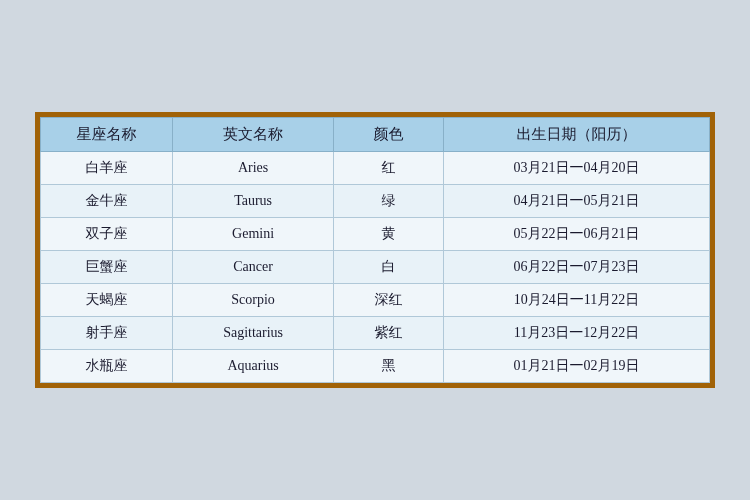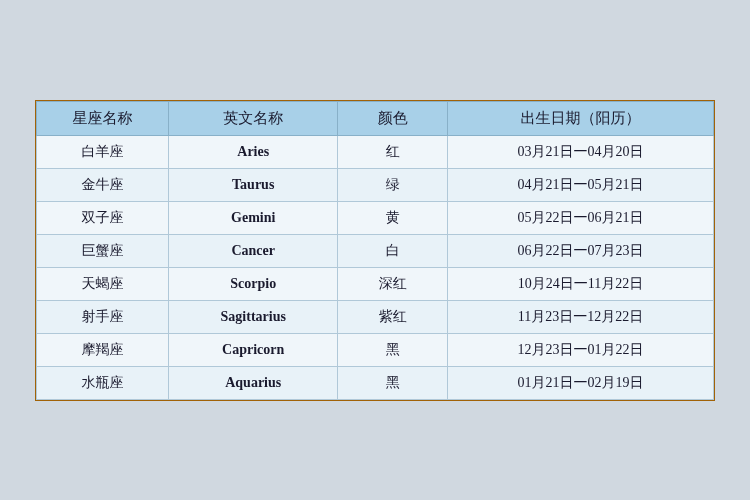--- a/index.html
+++ b/index.html
@@ -14,21 +14,21 @@
       background-color: #d0d8e0;
       display: flex;
       align-items: center;
       justify-content: center;
       font-family: "SimSun", "宋体", serif;
       font-size: 14px;
     }
 
     .table-container {
       background-color: #e8eef4;
-      border: 1px solid #a16207;
+      border: 5px solid #a16207;
       width: 680px;
     }
 
     table {
       width: 100%;
       border-collapse: collapse;
     }
 
     thead tr th {
       background-color: #a8d0e8;
@@ -56,21 +56,20 @@
       font-size: 14px;
       margin-top: 28px;
     }
 
     tbody tr td:first-child {
       font-weight: normal;
     }
 
     tbody tr td:nth-child(2) {
       font-style: normal;
-      font-weight: bold;
     }
   </style>
 </head>
 <body>
 
 <div class="table-container">
   <table>
     <thead>
       <tr>
         <th>星座名称</th>
@@ -110,26 +109,20 @@
           <td>深红</td>
           <td>10月24日一11月22日</td>
         </tr>
         <tr>
           <td>射手座</td>
           <td>Sagittarius</td>
           <td>紫红</td>
           <td>11月23日一12月22日</td>
         </tr>
         <tr>
-          <td>摩羯座</td>
-          <td>Capricorn</td>
-          <td>黑</td>
-          <td>12月23日一01月22日</td>
-        </tr>
-        <tr>
           <td>水瓶座</td>
           <td>Aquarius</td>
           <td>黑</td>
           <td>01月21日一02月19日</td>
         </tr>
       </tbody>
   </table>
 </div>
 
 </body></html>

